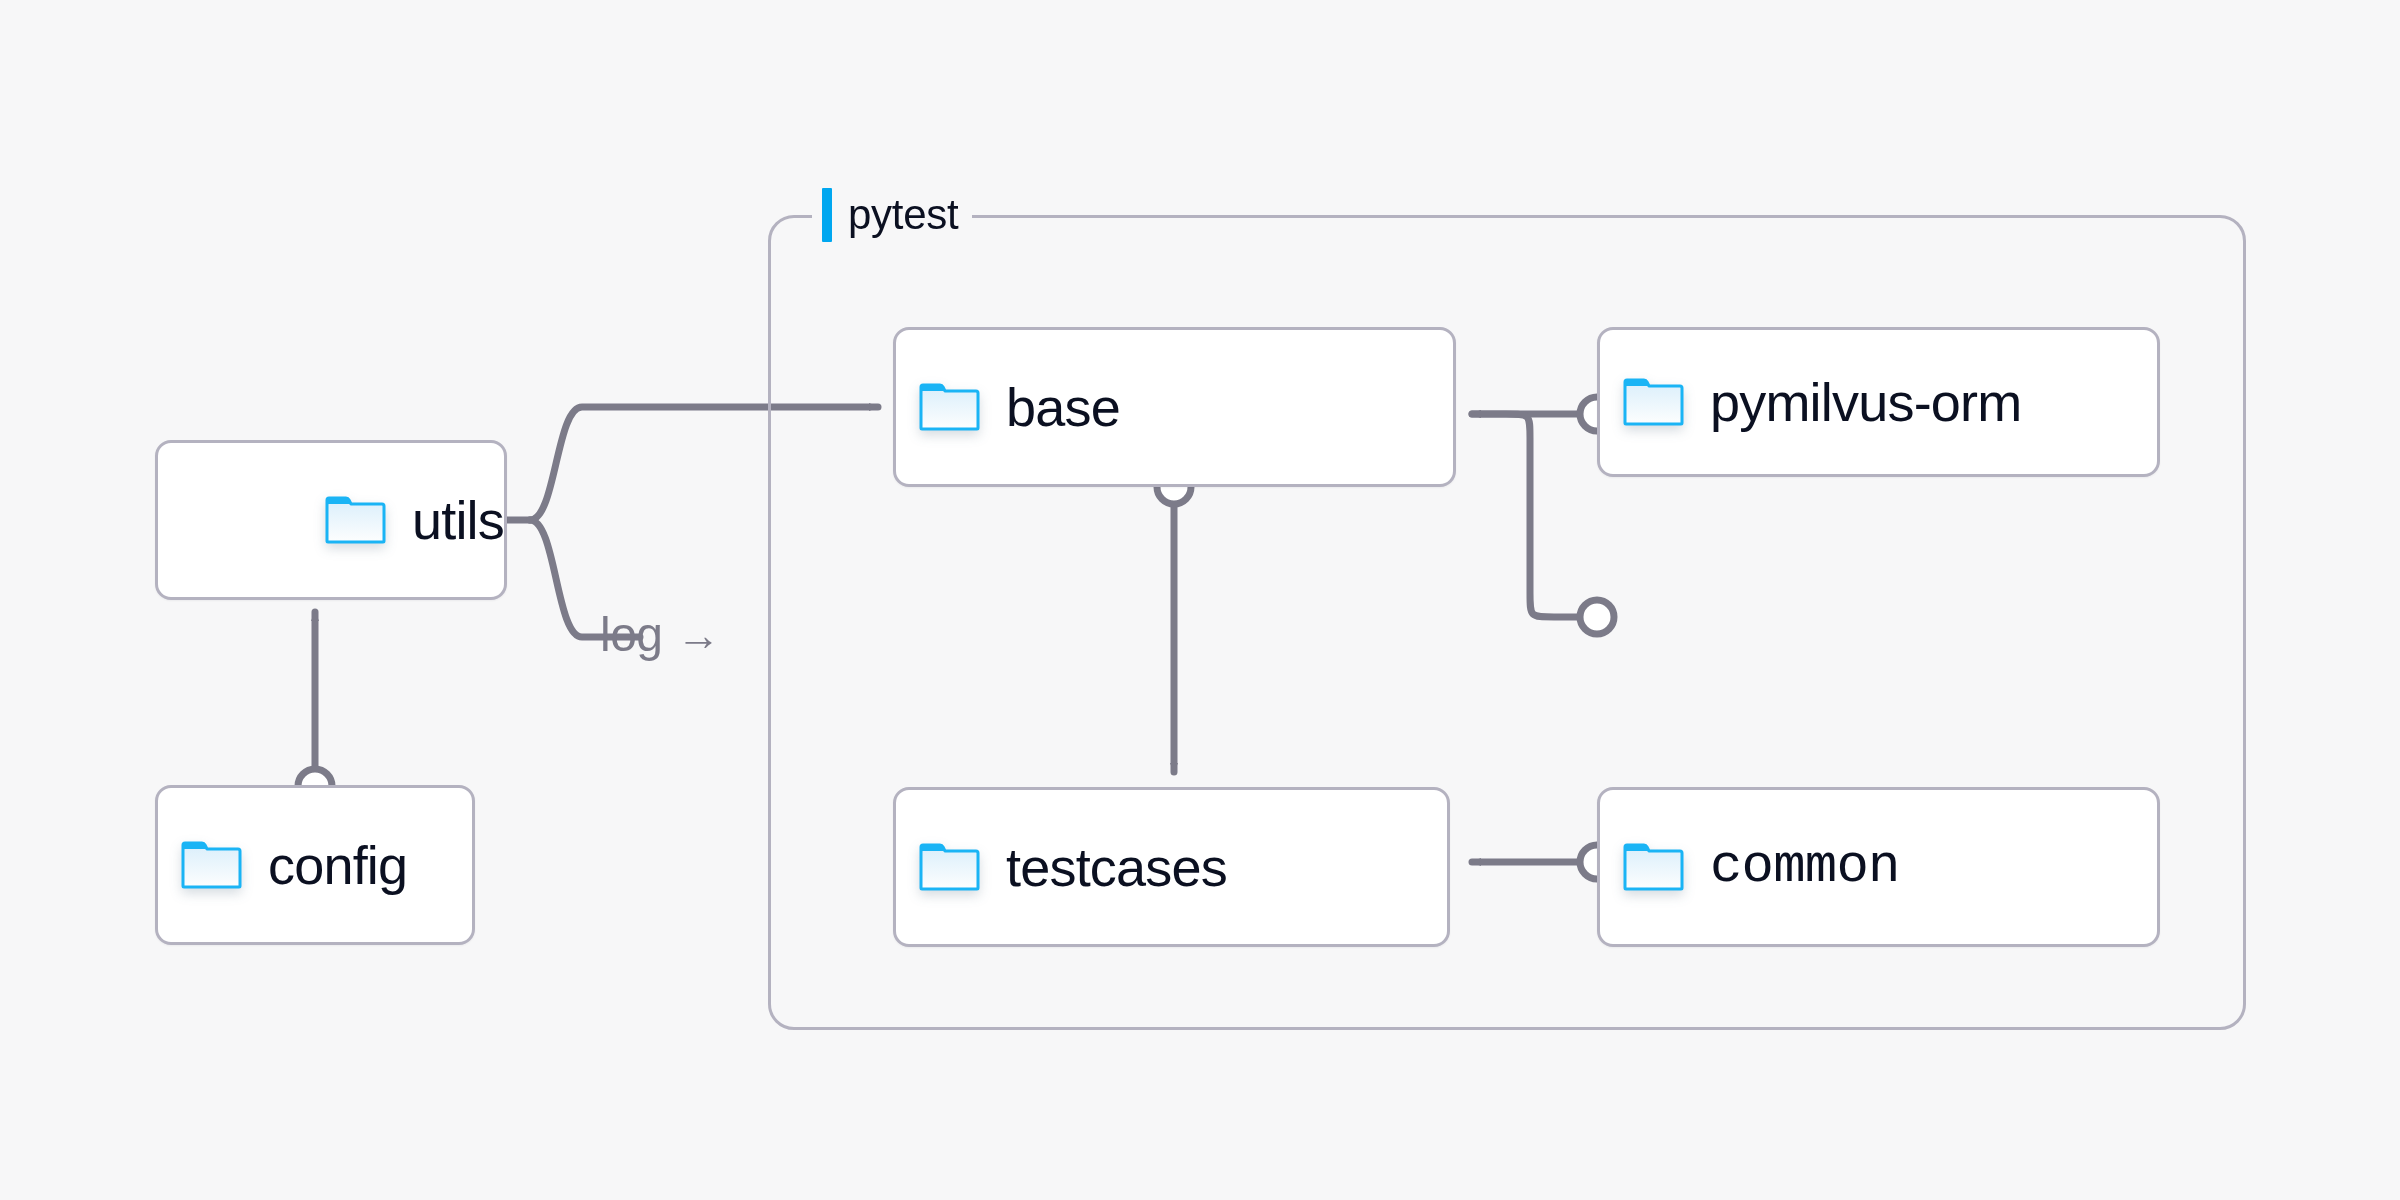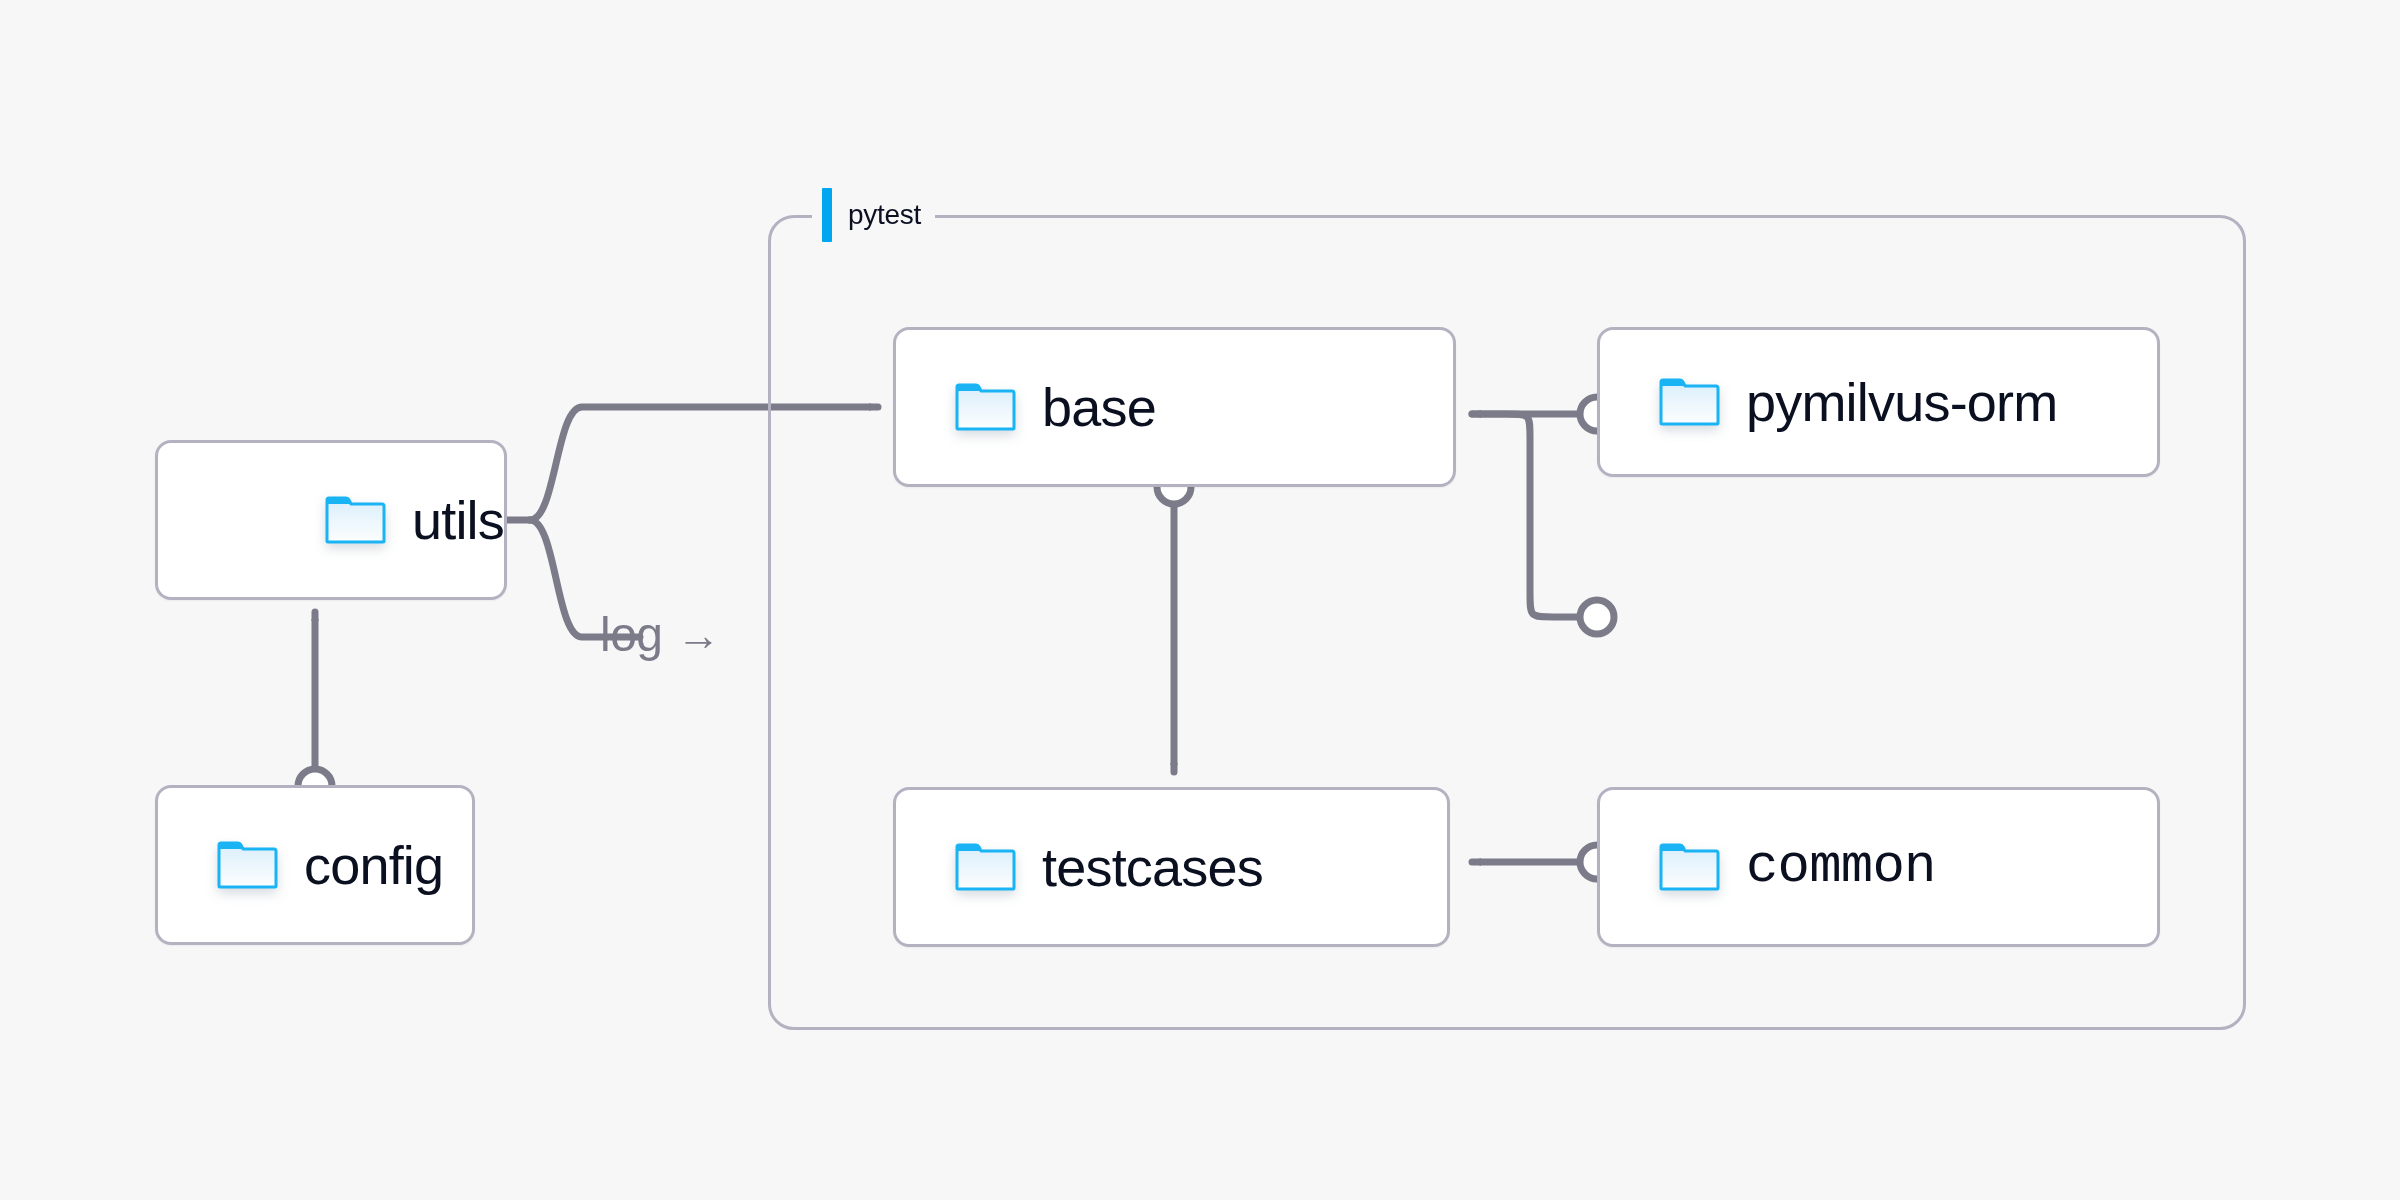--- a/index.html
+++ b/index.html
@@ -40,41 +40,41 @@
     height: 60px;
   }
   .group-accent-bar {
     width: 10px;
     height: 54px;
     background: #00a7f0;
     border-radius: 1px;
     flex: none;
   }
   .group-label-text {
-    font-size: 28px;
+    font-size: 42px;
     color: #0b1021;
     letter-spacing: -0.3px;
     white-space: nowrap;
   }
   
   .node {
     position: absolute;
     background: #ffffff;
     border: 3px solid #b4b2c0;
     border-radius: 16px;
     box-sizing: border-box;
     display: flex;
     align-items: center;
     box-shadow: 0 1px 2px rgba(20,20,40,0.05);
   }
   .node-inner {
     display: flex;
     align-items: center;
     gap: 26px;
-    padding-left: 58px;
+    padding-left: 22px;
   }
   .node-label {
     font-size: 54px;
     color: #0b1021;
     letter-spacing: -0.8px;
     white-space: nowrap;
     line-height: 1;
   }
   .folder-icon {
     width: 62px;

